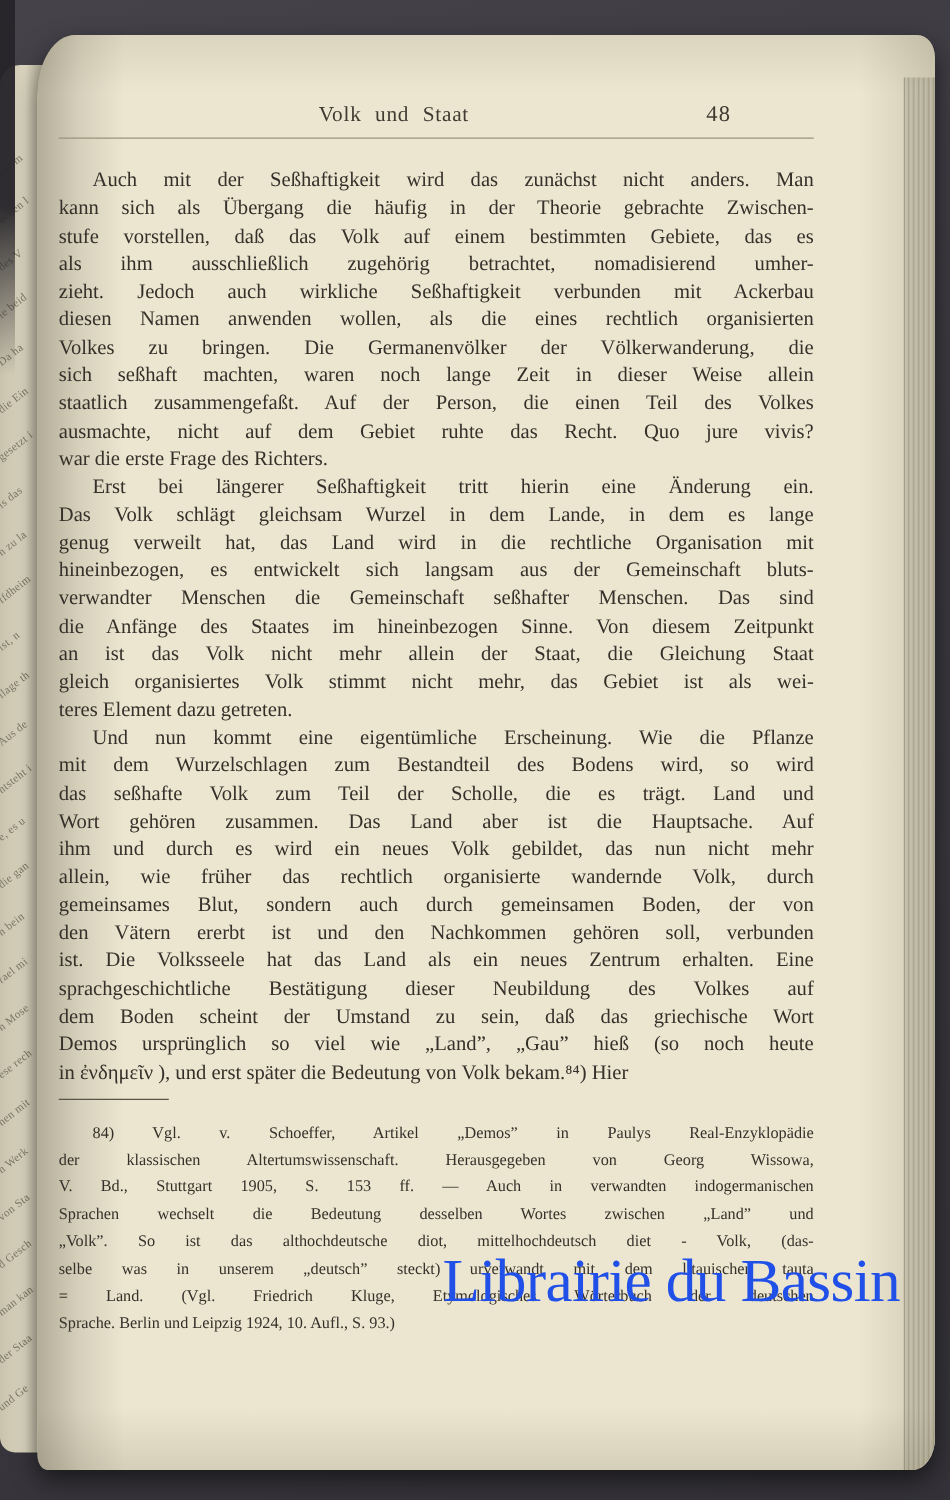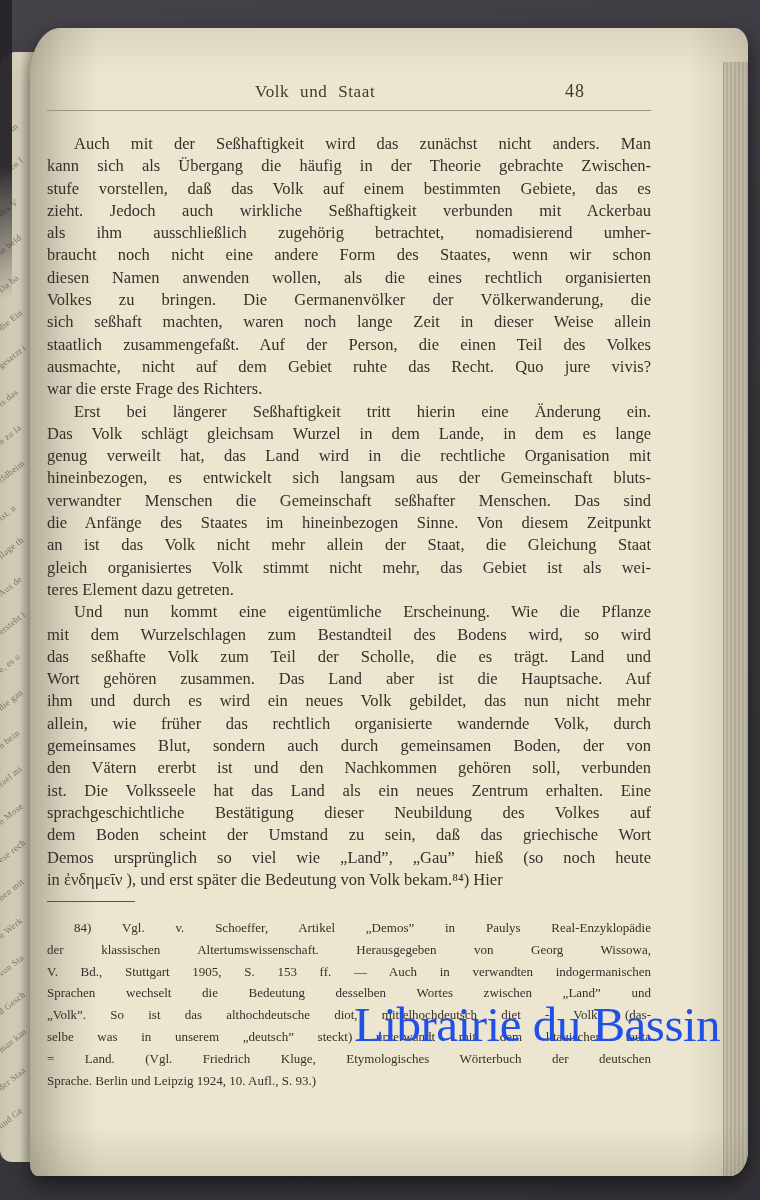--- a/index.html
+++ b/index.html
@@ -112,23 +112,22 @@
         <span class="header-title">Volk und Staat</span>
         <span class="page-num">48</span>
       </div>
       <div class="header-rule"></div>
 
       <div class="body-text">
         <div class="para">
             <div class="tline">Auch mit der Seßhaftigkeit wird das zunächst nicht anders. Man</div>
             <div class="tline">kann sich als Übergang die häufig in der Theorie gebrachte Zwischen-</div>
             <div class="tline">stufe vorstellen, daß das Volk auf einem bestimmten Gebiete, das es</div>
+            <div class="tline">als ihm ausschließlich zugehörig betrachtet, nomadisierend umher-</div>
             <div class="tline">zieht. Jedoch auch wirkliche Seßhaftigkeit verbunden mit Ackerbau</div>
-            <div class="tline">als ihm ausschließlich zugehörig betrachtet, nomadisierend umher-</div>
-            <div class="tline">braucht noch nicht eine andere Form des Staates, wenn wir schon</div>
             <div class="tline">diesen Namen anwenden wollen, als die eines rechtlich organisierten</div>
             <div class="tline">Volkes zu bringen. Die Germanenvölker der Völkerwanderung, die</div>
             <div class="tline">sich seßhaft machten, waren noch lange Zeit in dieser Weise allein</div>
             <div class="tline">staatlich zusammengefaßt. Auf der Person, die einen Teil des Volkes</div>
             <div class="tline">ausmachte, nicht auf dem Gebiet ruhte das Recht. Quo jure vivis?</div>
             <div class="tline last">war die erste Frage des Richters.</div>
           </div>
         <div class="para">
             <div class="tline">Erst bei längerer Seßhaftigkeit tritt hierin eine Änderung ein.</div>
             <div class="tline">Das Volk schlägt gleichsam Wurzel in dem Lande, in dem es lange</div>

